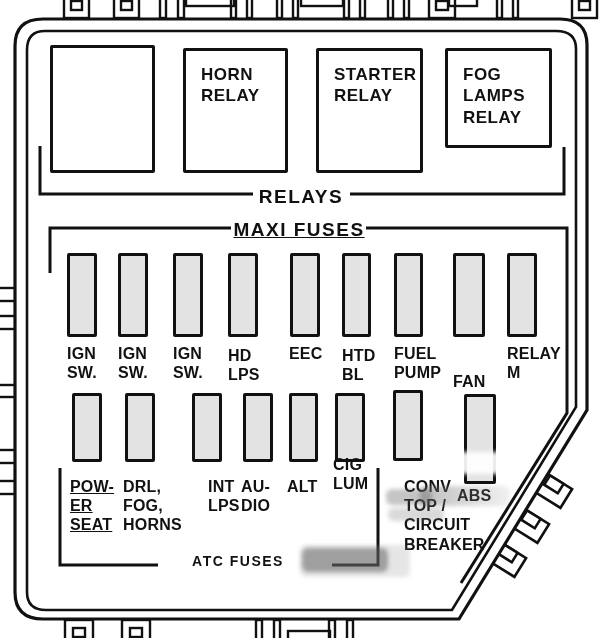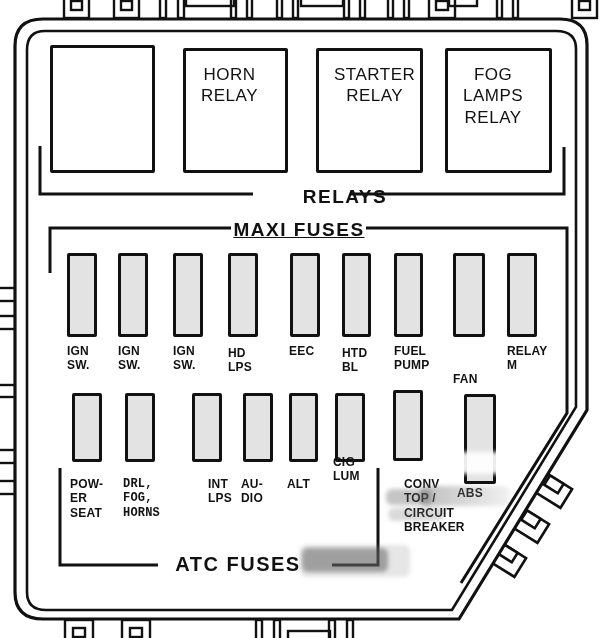--- a/index.html
+++ b/index.html
@@ -15,31 +15,31 @@
   }
   .abs{position:absolute;}
   .relay-box{
     border:3px solid var(--line);
     background:#fff;
     box-sizing:border-box;
     border-radius:2px;
   }
   .relay-label{
     position:absolute;left:15px;top:13px;
-    font-weight:normal;font-size:17px;line-height:1.25;
-    letter-spacing:.5px;white-space:pre-line;text-align:center;
+    font-weight:bold;font-size:17px;line-height:1.25;
+    letter-spacing:.5px;white-space:pre-line;
   }
   .fuse{
     background:var(--fuse-fill);
     border:3px solid var(--line);
     box-sizing:border-box;
     border-radius:2px;
   }
   .fuse-label{
-    font-weight:bold;font-size:12px;line-height:1.2;
+    font-weight:bold;font-size:16px;line-height:1.2;
     letter-spacing:.2px;white-space:pre-line;
   }
   .section-label{
     font-weight:bold;font-size:19px;letter-spacing:1.5px;
     text-align:center;white-space:nowrap;
   }
   .smudge{filter:blur(2px);border-radius:6px;}
   svg{display:block;}
 </style>
 </head>
@@ -128,29 +128,29 @@
 
   <div class="abs relay-box" style="left:50px;top:45px;width:105px;height:128px;"></div>
   <div class="abs relay-box" style="left:183px;top:48px;width:105px;height:125px;">
     <div class="relay-label">HORN
 RELAY</div>
   </div>
   <div class="abs relay-box" style="left:316px;top:48px;width:107px;height:125px;padding-left:27px;">
     <div class="relay-label">STARTER
 RELAY</div>
   </div>
-  <div class="abs relay-box" style="left:445px;top:48px;width:107px;height:125px;">
+  <div class="abs relay-box" style="left:445px;top:48px;width:107px;height:100px;">
     <div class="relay-label">FOG
 LAMPS
 RELAY</div>
   </div>
 
-  <div class="abs section-label" style="left:255px;top:186px;width:92px;margin-left:44px;">RELAYS</div>
+  <div class="abs section-label" style="left:255px;top:186px;width:92px;">RELAYS</div>
   <div class="abs section-label" style="left:228px;top:219px;width:142px;text-decoration:underline;">MAXI FUSES</div>
-  <div class="abs section-label" style="left:162px;top:553px;width:152px;font-size:20px;">ATC FUSES</div>
+  <div class="abs section-label" style="left:162px;top:553px;width:152px;font-size:14px;">ATC FUSES</div>
 
   <div class="abs fuse" style="left:67px;top:253px;width:30px;height:84px;"></div>
   <div class="abs fuse" style="left:118px;top:253px;width:30px;height:84px;"></div>
   <div class="abs fuse" style="left:173px;top:253px;width:30px;height:84px;"></div>
   <div class="abs fuse" style="left:228px;top:253px;width:30px;height:84px;"></div>
   <div class="abs fuse" style="left:290px;top:253px;width:30px;height:84px;"></div>
   <div class="abs fuse" style="left:342px;top:253px;width:29px;height:84px;"></div>
   <div class="abs fuse" style="left:394px;top:253px;width:29px;height:84px;"></div>
   <div class="abs fuse" style="left:453px;top:253px;width:32px;height:84px;"></div>
   <div class="abs fuse" style="left:507px;top:253px;width:30px;height:84px;"></div>
@@ -174,24 +174,24 @@
 
   <div class="abs fuse" style="left:72px;top:393px;width:30px;height:69px;"></div>
   <div class="abs fuse" style="left:125px;top:393px;width:30px;height:69px;"></div>
   <div class="abs fuse" style="left:192px;top:393px;width:30px;height:69px;"></div>
   <div class="abs fuse" style="left:243px;top:393px;width:30px;height:69px;"></div>
   <div class="abs fuse" style="left:289px;top:393px;width:29px;height:69px;"></div>
   <div class="abs fuse" style="left:335px;top:393px;width:30px;height:69px;"></div>
   <div class="abs fuse" style="left:393px;top:390px;width:30px;height:71px;"></div>
   <div class="abs fuse" style="left:464px;top:394px;width:32px;height:90px;"></div>
 
-  <div class="abs fuse-label" style="left:70px;top:477px;">POW-
+  <div class="abs fuse-label" style="left:70px;top:477px;text-decoration:underline;">POW-
 ER
 SEAT</div>
-  <div class="abs fuse-label" style="left:123px;top:477px;font-family:Liberation Mono, monospace;">DRL,
+  <div class="abs fuse-label" style="left:123px;top:477px;">DRL,
 FOG,
 HORNS</div>
   <div class="abs fuse-label" style="left:208px;top:477px;">INT
 LPS</div>
   <div class="abs fuse-label" style="left:241px;top:477px;">AU-
 DIO</div>
   <div class="abs fuse-label" style="left:287px;top:477px;">ALT</div>
   <div class="abs fuse-label" style="left:333px;top:455px;">CIG
 LUM</div>
   <div class="abs fuse-label" style="left:390px;top:477px;margin-left:14px;">CONV

